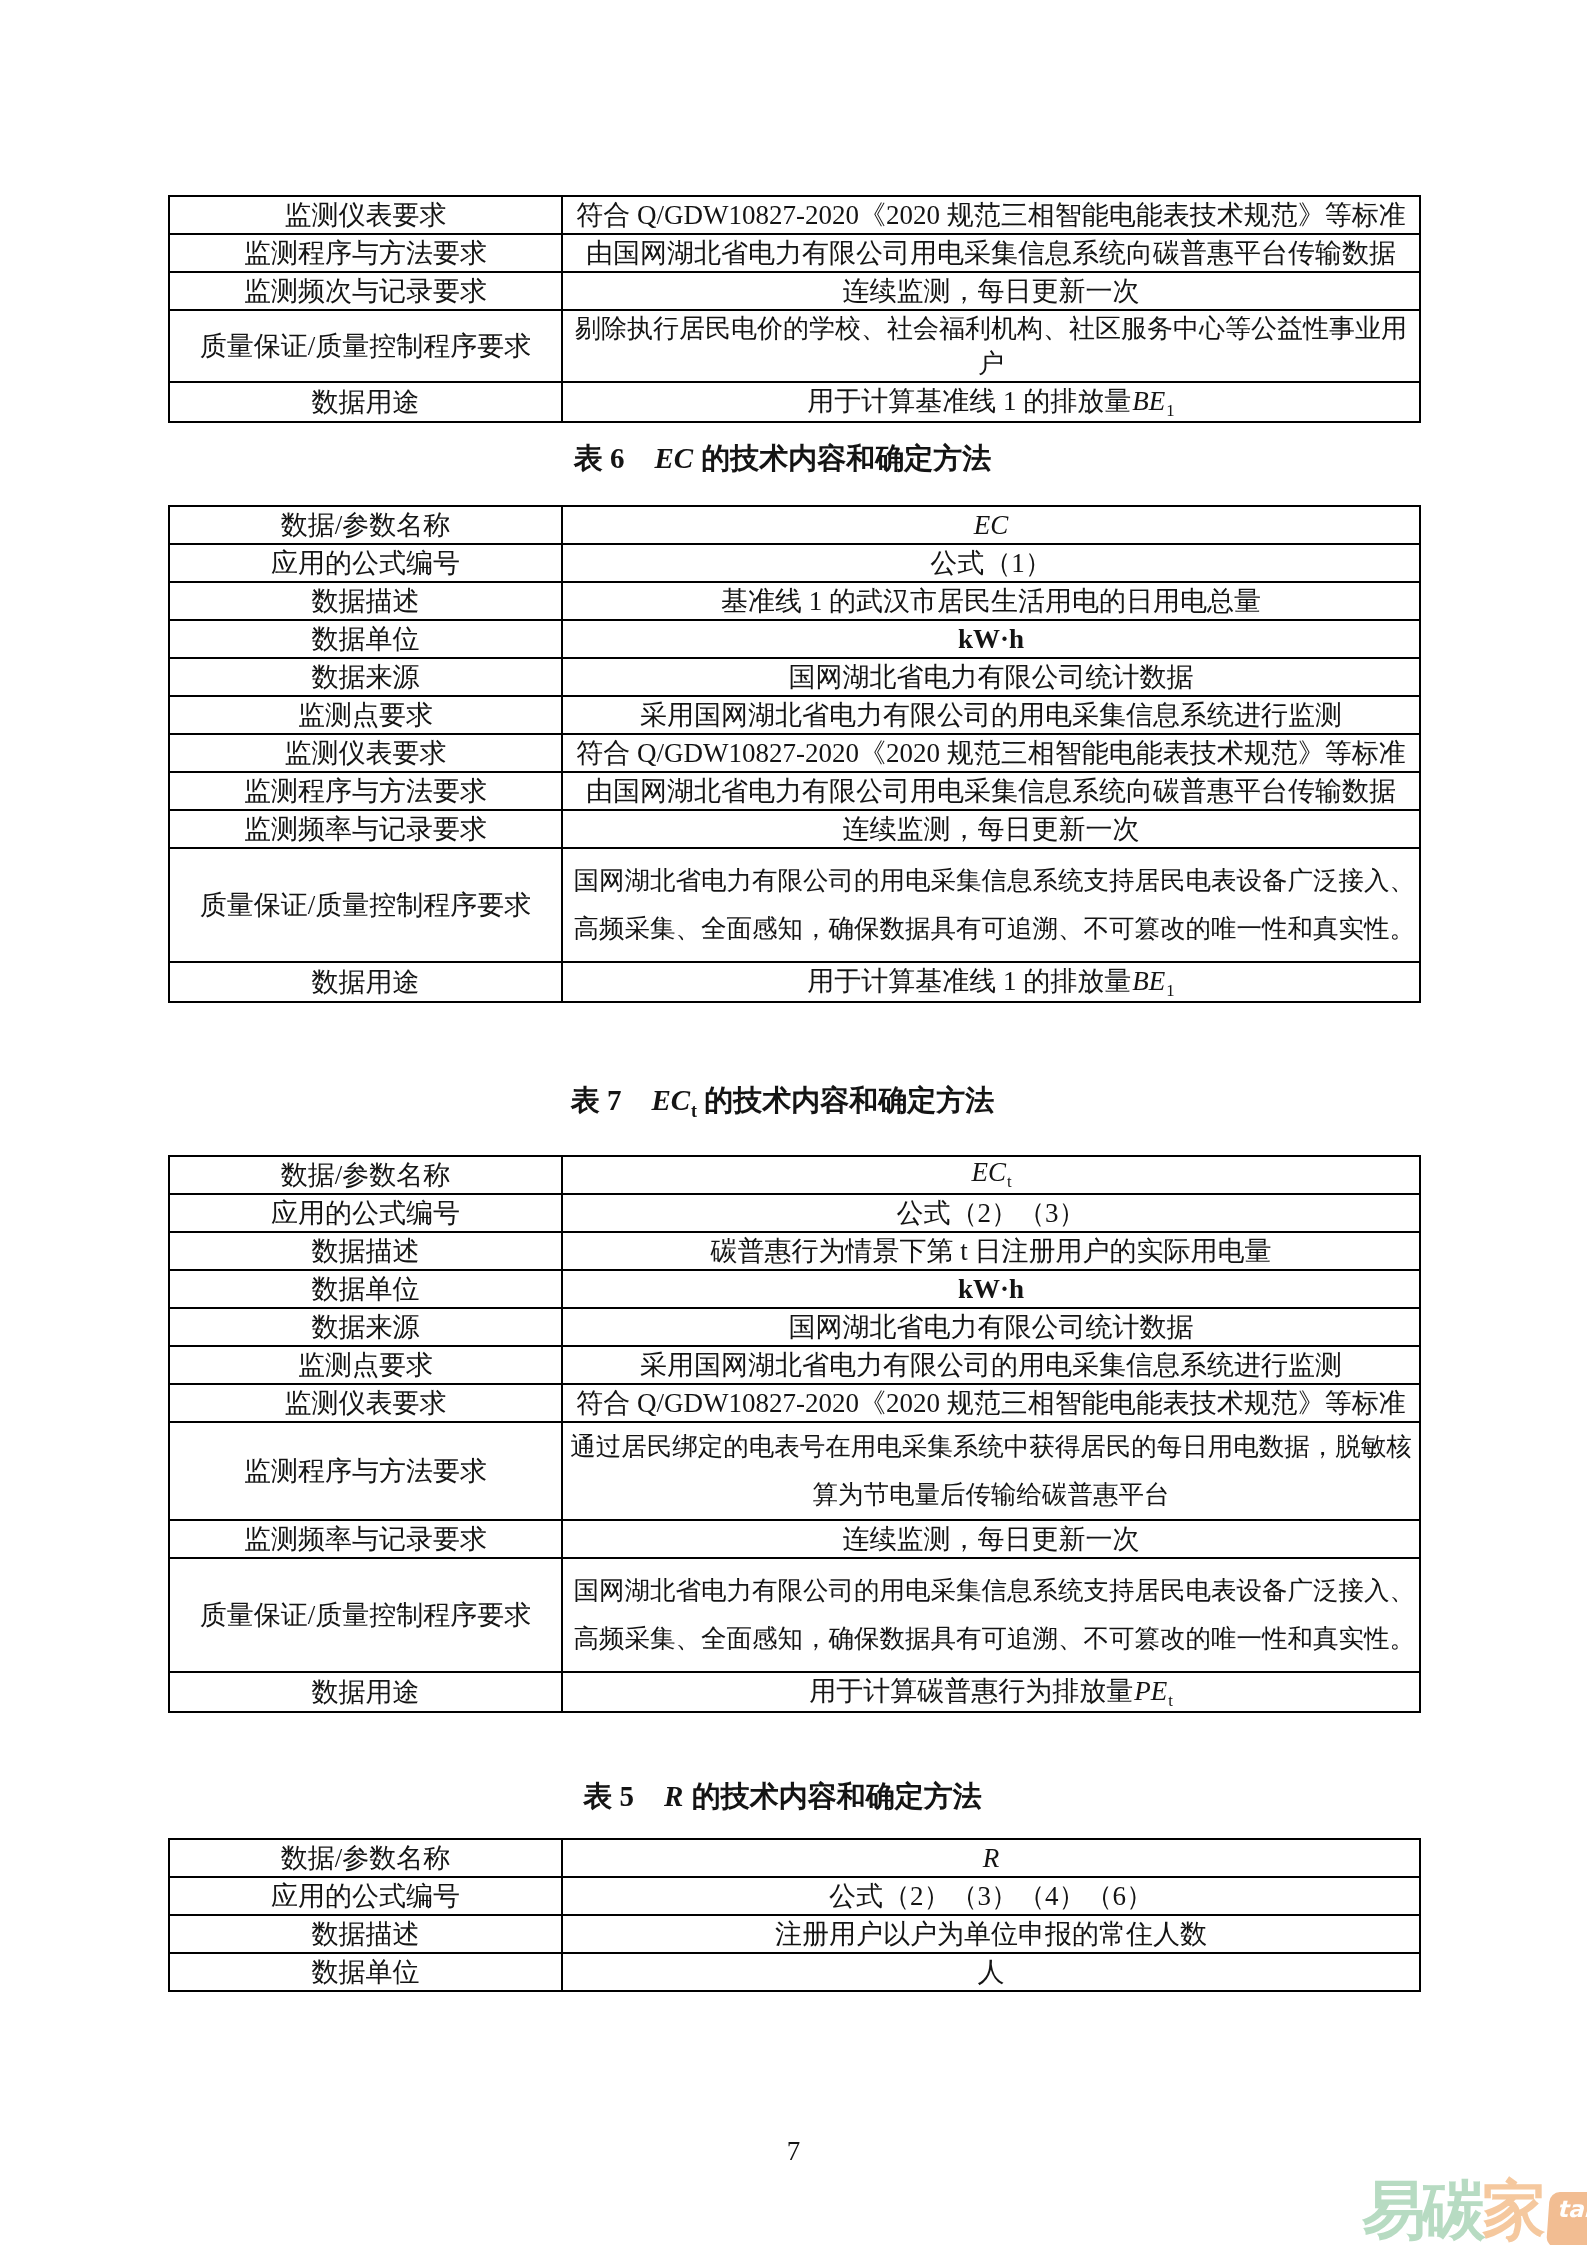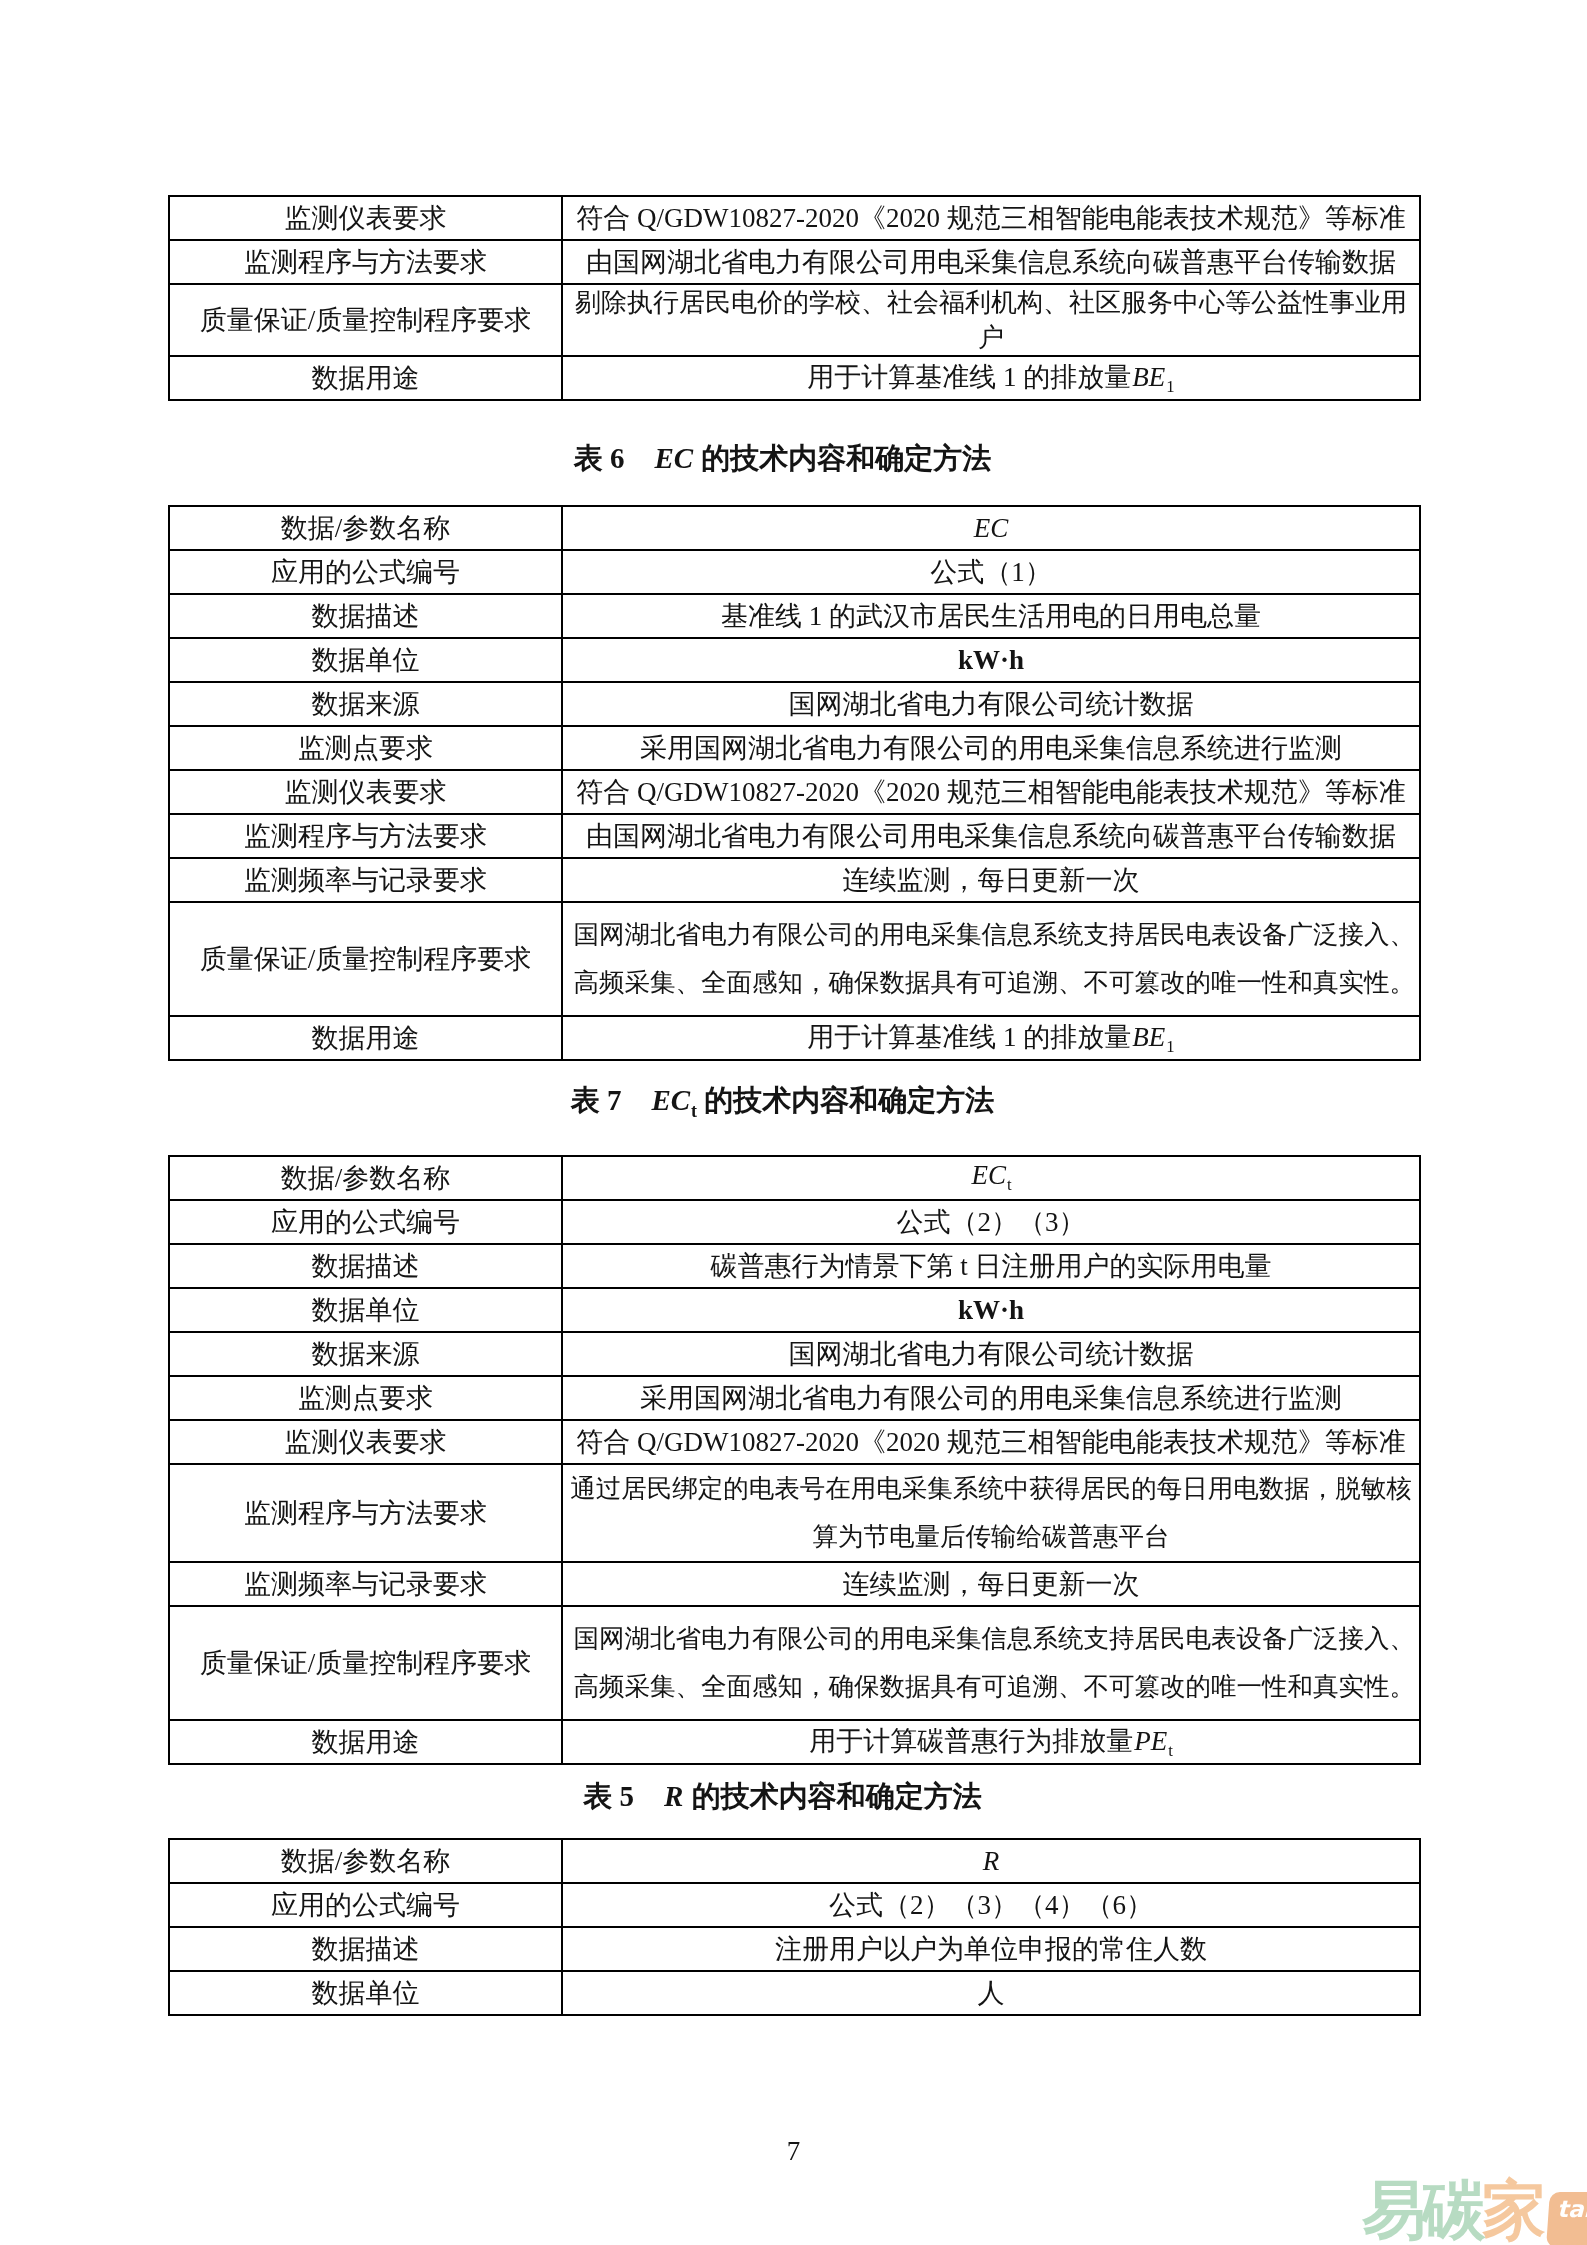--- a/index.html
+++ b/index.html
@@ -19,21 +19,21 @@
     border-collapse:collapse;
     table-layout:fixed;
     border:1px solid #000;
   }
   table.dtable td{
     border:2px solid #000;
     font-size:27px;
     vertical-align:middle;
     overflow:hidden;
   }
-  table.dtable tr{height:44px;}
+  table.dtable tr{height:38px;}
   table.dtable tr.tall{height:95px;}
   td.label-cell{width:383px;text-align:center;padding:0 4px;}
   td.value-cell{text-align:center;padding:0 8px;}
   td.value-cell.t-fit26{font-size:26px;padding:0 2px;}
   td.value-cell.t-left-tall{
     font-size:25.5px;text-align:right;line-height:48px;padding:8px 4px;
   }
   td.value-cell.t-center-tall{
     font-size:25.5px;line-height:48px;padding:0 4px;
   }
@@ -92,20 +92,24 @@
 
 <table class="dtable" style="top:195px">
     <tbody>
       <tr>
         <td class="label-cell">监测仪表要求</td>
         <td class="value-cell"><span>符合 Q/GDW10827-2020《2020 规范三相智能电能表技术规范》等标准</span></td>
       </tr>
       <tr>
         <td class="label-cell">监测程序与方法要求</td>
         <td class="value-cell"><span>由国网湖北省电力有限公司用电采集信息系统向碳普惠平台传输数据</span></td>
+      </tr>
+      <tr>
+        <td class="label-cell">监测频次与记录要求</td>
+        <td class="value-cell"><span>连续监测，每日更新一次</span></td>
       </tr>
       <tr>
         <td class="label-cell">质量保证/质量控制程序要求</td>
         <td class="value-cell t-fit26"><span>剔除执行居民电价的学校、社会福利机构、社区服务中心等公益性事业用户</span></td>
       </tr>
       <tr>
         <td class="label-cell">数据用途</td>
         <td class="value-cell"><span>用于计算基准线 1 的排放量</span><i class="mvar">BE</i><sub class="msub">1</sub></td>
       </tr>
     </tbody>

